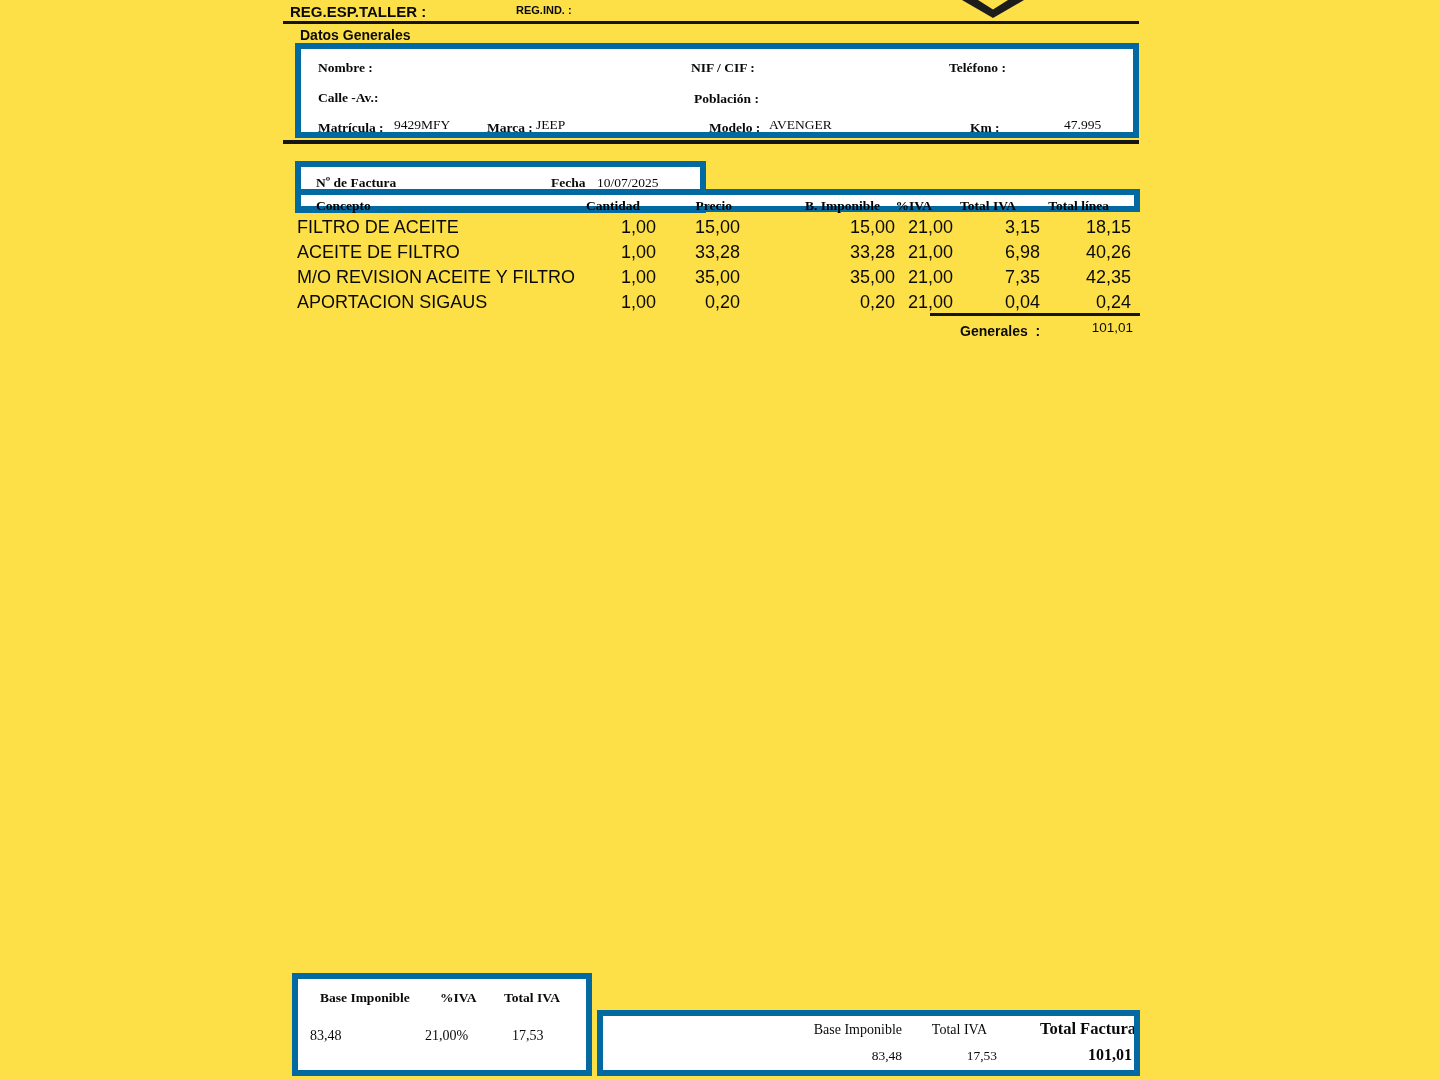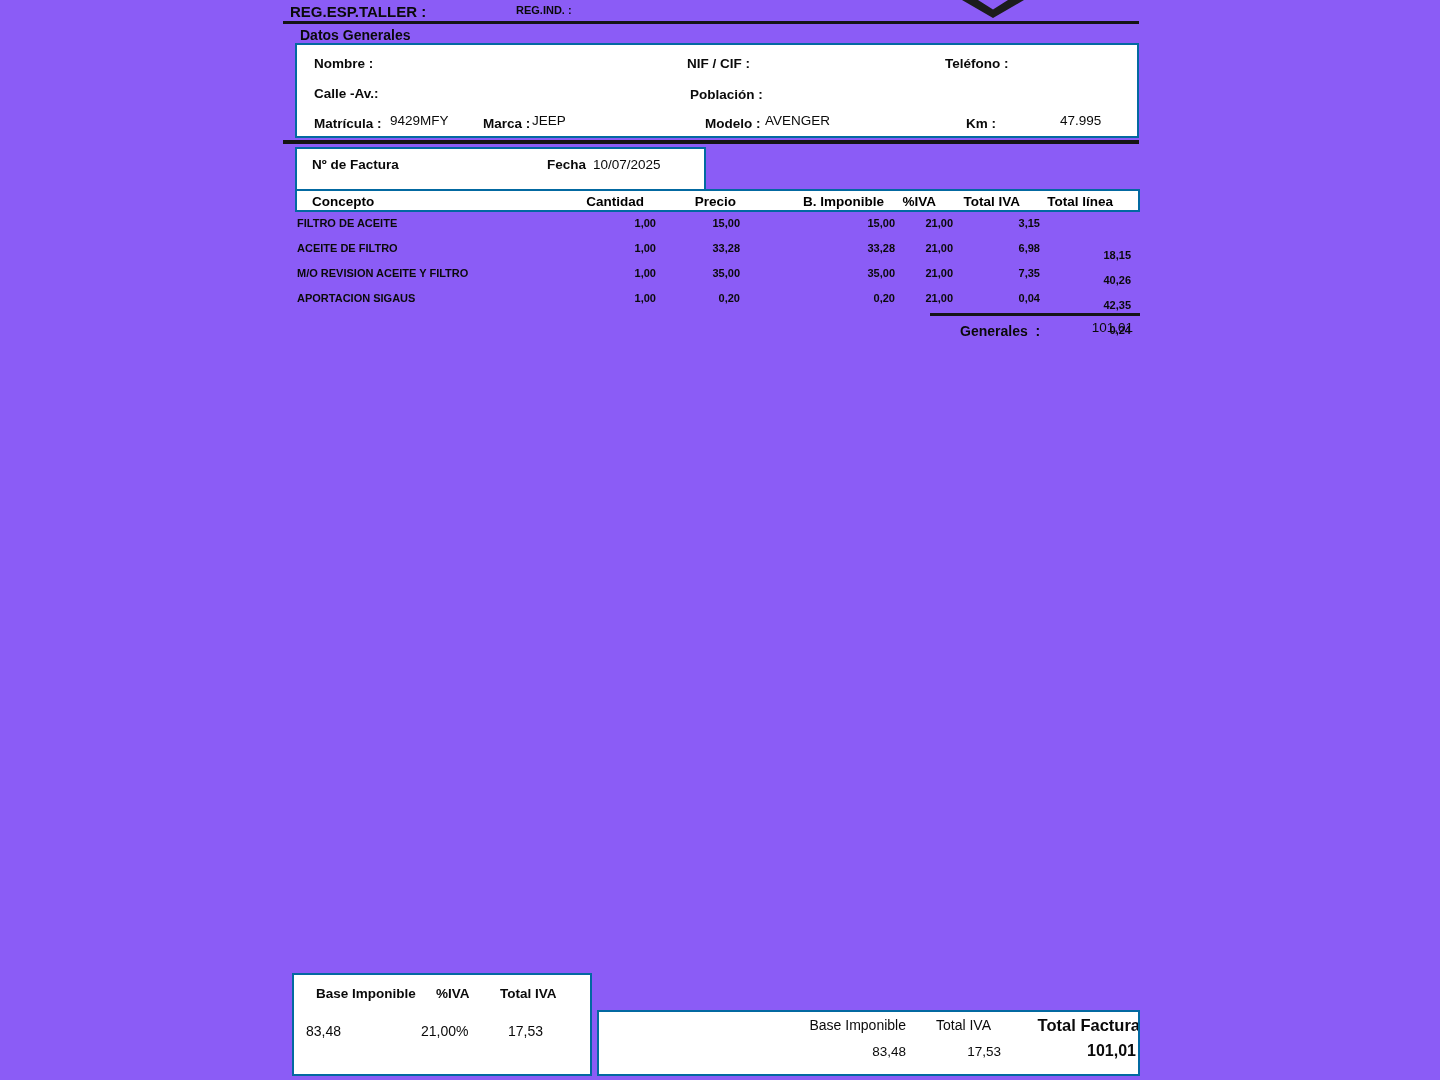--- a/index.html
+++ b/index.html
@@ -1,29 +1,29 @@
 <!DOCTYPE html>
 <html><head>
 <meta charset="utf-8">
 <style>
   html,body { margin:0; padding:0; background:#fff; }
   .page {
-    position:relative; width:1440px; height:1080px; background:#8b5cf6;
+    position:relative; width:1440px; height:1080px; background:#fde047;
     font-family:"Liberation Sans", sans-serif; color:#000; overflow:hidden;
   }
   .abs { position:absolute; }
   .t  { position:absolute; font-size:13.5px; line-height:1.1; white-space:pre; color:#0a0a0a; }
   .b  { font-weight:700; }
-  .box { position:absolute; border:2px solid #0369a1; box-sizing:border-box; background:#fff; }
+  .box { position:absolute; border:6px solid #0369a1; box-sizing:border-box; background:#fff;font-family:Liberation Serif, serif; }
   .rule { position:absolute; background:#151515; }
   .row { position:absolute; left:295px; width:845px; height:16px; }
-  .row span { position:absolute; font-size:11px; white-space:pre; color:#0a0a0a;font-weight:bold; }
+  .row span { position:absolute; font-size:18px; white-space:pre; color:#0a0a0a; }
   .c0 { left:2px; }
   .c1 { right:484px; } .c2 { right:400px; } .c3 { right:245px; }
-  .c4 { right:187px; } .c5 { right:100px; } .c6 { right:9px;margin-top:32px; }
+  .c4 { right:187px; } .c5 { right:100px; } .c6 { right:9px; }
   .hcell { position:absolute; top:3px; font-size:13.5px; font-weight:700; white-space:pre; }
 </style>
 </head>
 <body>
 
 <div class="page">
 
   <span class="t b" style="left:290px;top:4px;font-size:15px">REG.ESP.TALLER :</span>
   <span class="t b" style="left:516px;top:4px;font-size:11px">REG.IND. :</span>
 
@@ -46,21 +46,21 @@
     <span class="t b" style="left:186px;top:72px">Marca :</span>
     <span class="t" style="left:235px;top:69px">JEEP</span>
     <span class="t b" style="left:408px;top:72px">Modelo :</span>
     <span class="t" style="left:468px;top:69px">AVENGER</span>
     <span class="t b" style="left:669px;top:72px">Km :</span>
     <span class="t" style="left:763px;top:69px">47.995</span>
   </div>
 
   <div class="rule" style="left:283px;top:140px;width:856px;height:4px"></div>
 
-  <div class="box" style="left:295px;top:147px;width:411px;height:44px">
+  <div class="box" style="left:295px;top:161px;width:411px;height:52px">
     <span class="t b" style="left:15px;top:9px">Nº de Factura</span>
     <span class="t b" style="left:250px;top:9px">Fecha</span>
     <span class="t" style="left:296px;top:9px">10/07/2025</span>
   </div>
 
   <div class="box" style="left:295px;top:189px;width:845px;height:23px">
     <span class="hcell" style="left:15px">Concepto</span>
     <span class="hcell" style="right:494px">Cantidad</span>
     <span class="hcell" style="right:402px">Precio</span>
     <span class="hcell" style="right:254px">B. Imponible</span>

